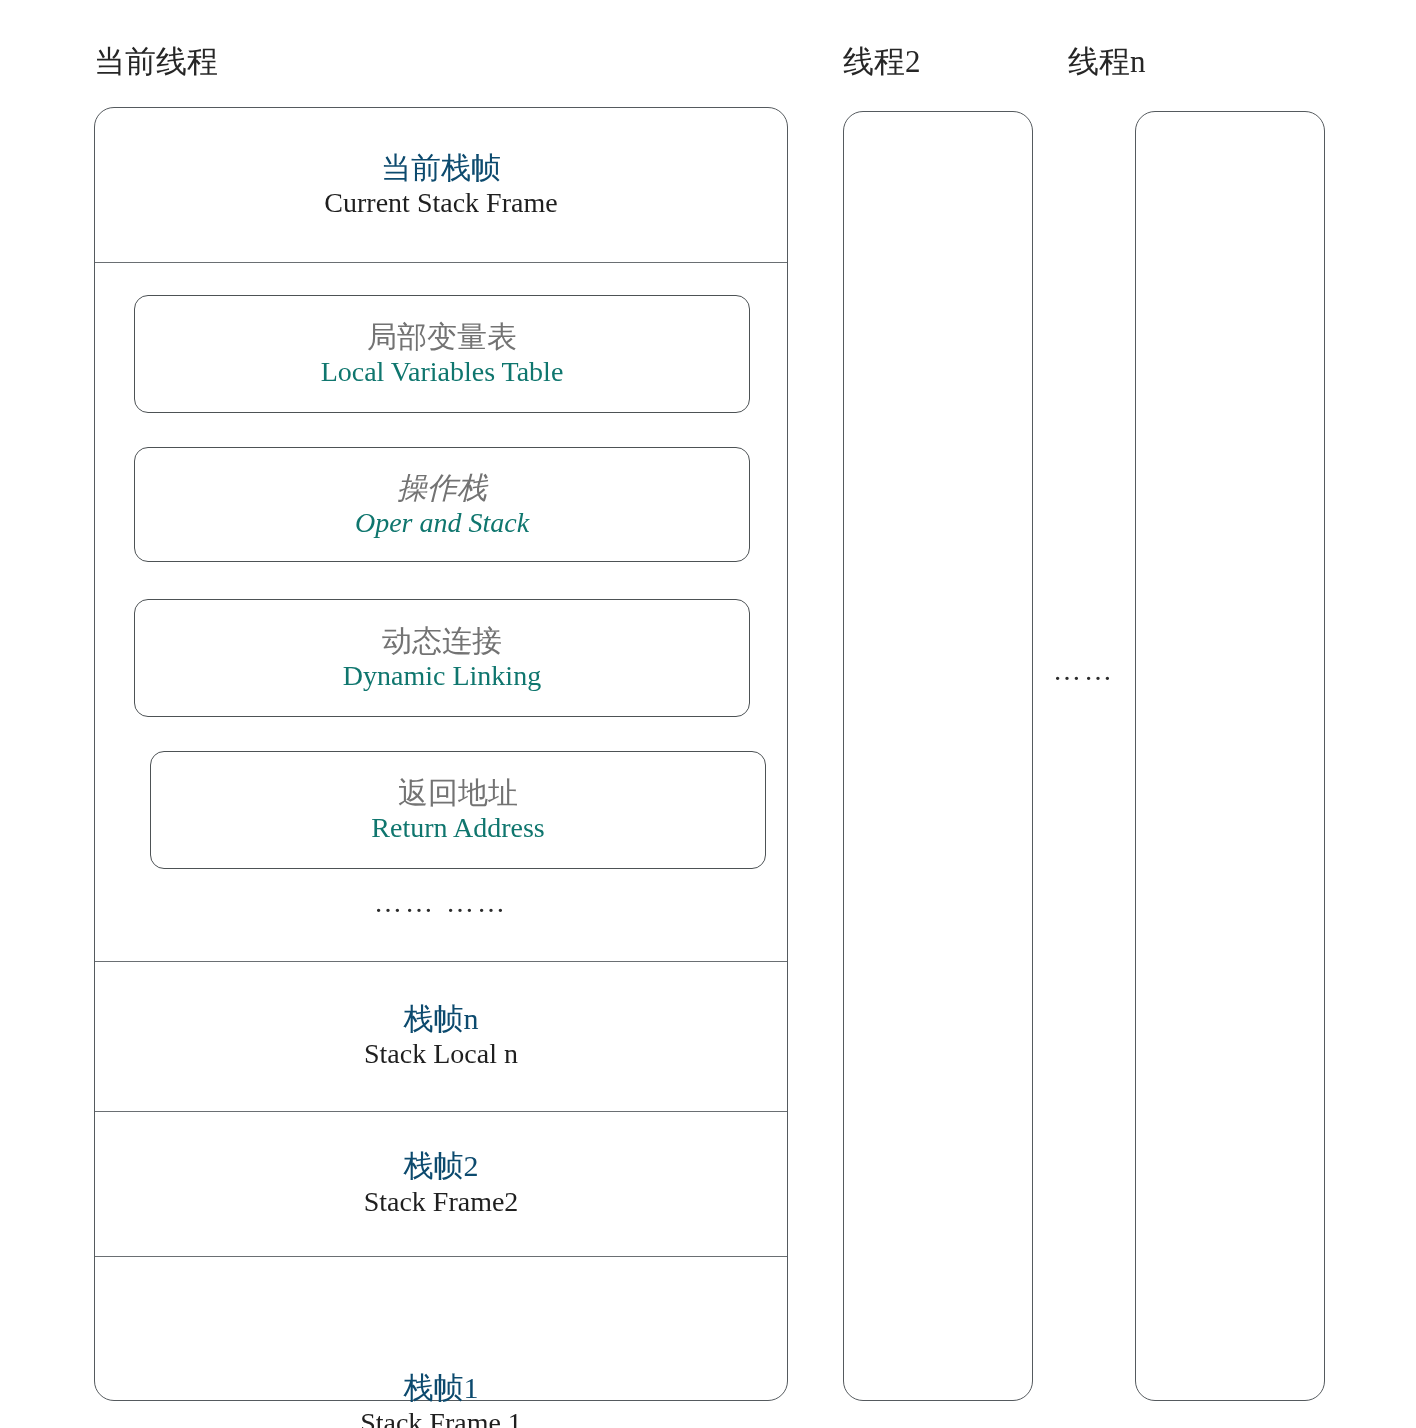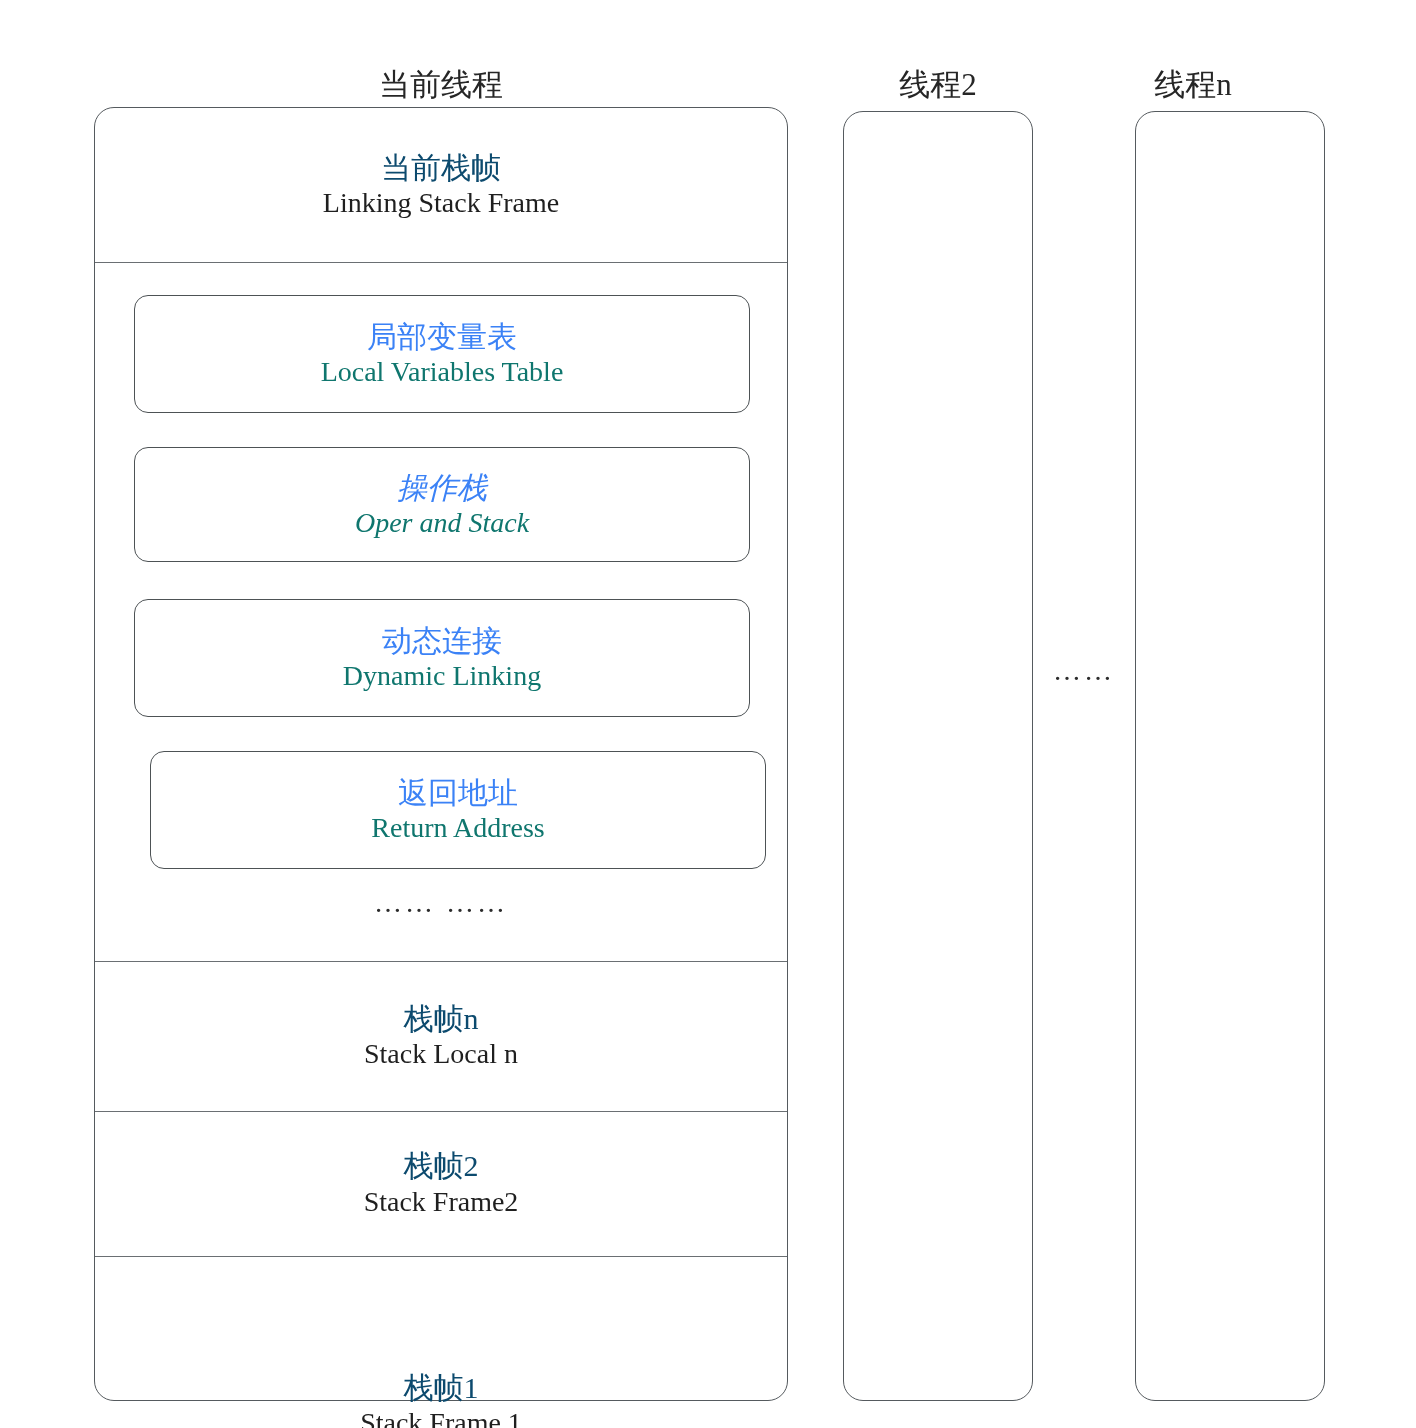--- a/index.html
+++ b/index.html
@@ -16,30 +16,28 @@
     position: relative;
     width: 1416px;
     height: 1428px;
     background: #ffffff;
     overflow: hidden;
   }
 
   
   .col-title {
     position: absolute;
-    text-align: center;
     font-size: 31px;
     line-height: 1;
     color: #262626;
     white-space: nowrap;
-    margin-top: 23px;
   }
   #title-current { left: 94px;  top: 46px; width: 694px; }
   #title-t2      { left: 843px; top: 46px; width: 190px; }
-  #title-tn      { left: 1098px;top: 46px; width: 190px; }
+  #title-tn      { left: 1068px;top: 46px; width: 190px; }
 
   
   .stack-box {
     position: absolute;
     border: 1.6px solid #555a5e;
     border-radius: 20px;
     background: #ffffff;
     box-sizing: border-box;
   }
   #stack-current { left: 94px;  top: 107px; width: 694px; height: 1294px; }
@@ -106,21 +104,21 @@
     background: #ffffff;
     display: flex;
     flex-direction: column;
     align-items: center;
     justify-content: center;
     text-align: center;
   }
   .detail-box .cn {
     font-size: 30px;
     line-height: 1.2;
-    color: #3b82f6;
+    color: #737373;
     white-space: nowrap;
   }
   .detail-box .en {
     font-size: 28px;
     line-height: 1.2;
     color: #0f766e;
     white-space: nowrap;
   }
   #detail-0 { top: 33px;  height: 118px; }
   #detail-1 { top: 185px; height: 115px; font-style: italic; }
@@ -166,21 +164,21 @@
   <div id="title-current" class="col-title">当前线程</div>
 
   <div id="title-t2" class="col-title">线程2</div>
 
   <div id="title-tn" class="col-title">线程n</div>
 
   <div id="stack-current" class="stack-box">
 
     <div id="cell-current-frame" class="frame-cell">
       <div class="cn">当前栈帧</div>
-      <div class="en">Linking Stack Frame</div>
+      <div class="en">Current Stack Frame</div>
     </div>
 
     <div id="div-1" class="divider"></div>
 
     <div id="detail-region">
 
       <div id="detail-0" class="detail-box">
         <div class="cn">局部变量表</div>
         <div class="en">Local Variables Table</div>
       </div>

